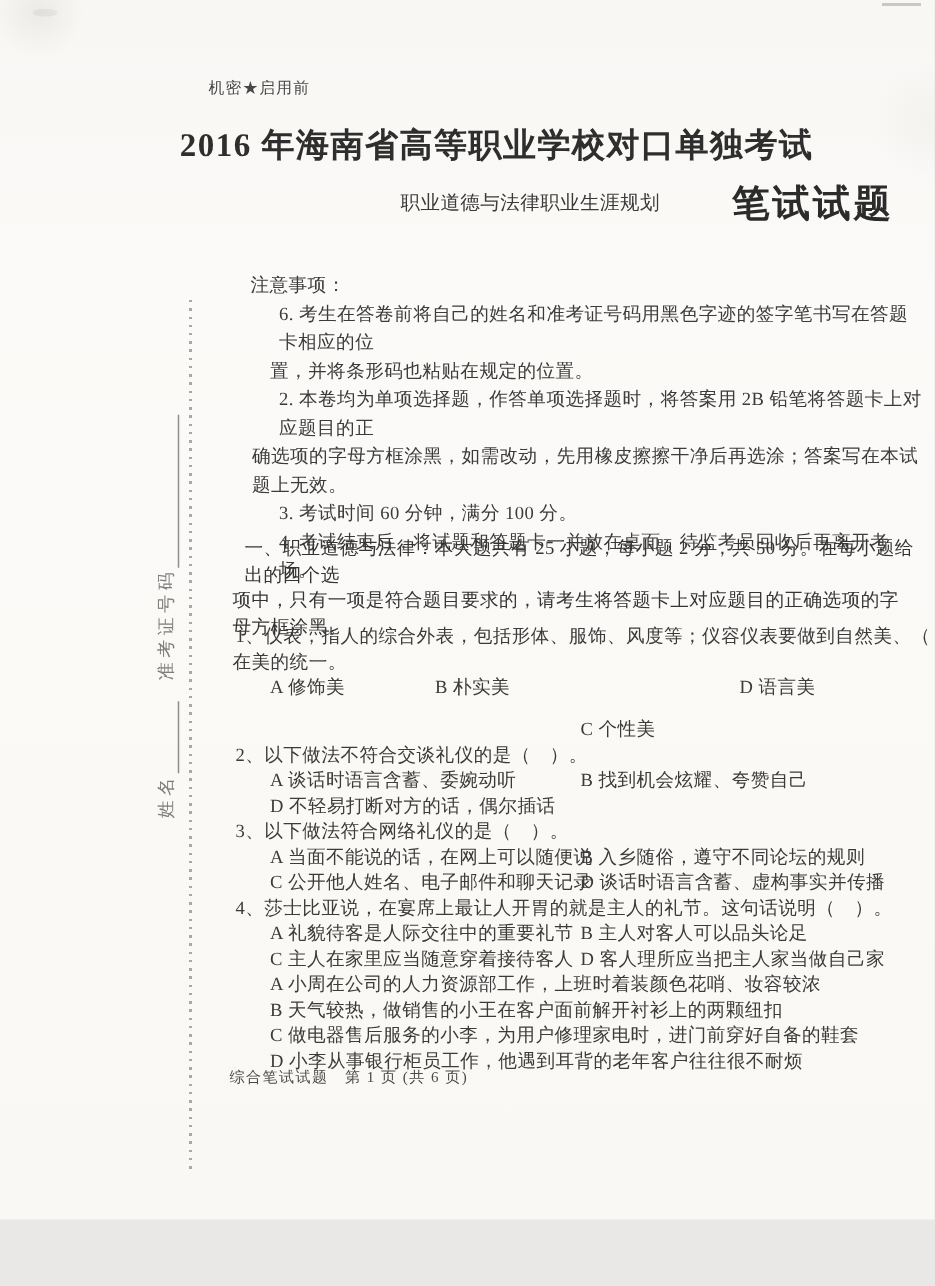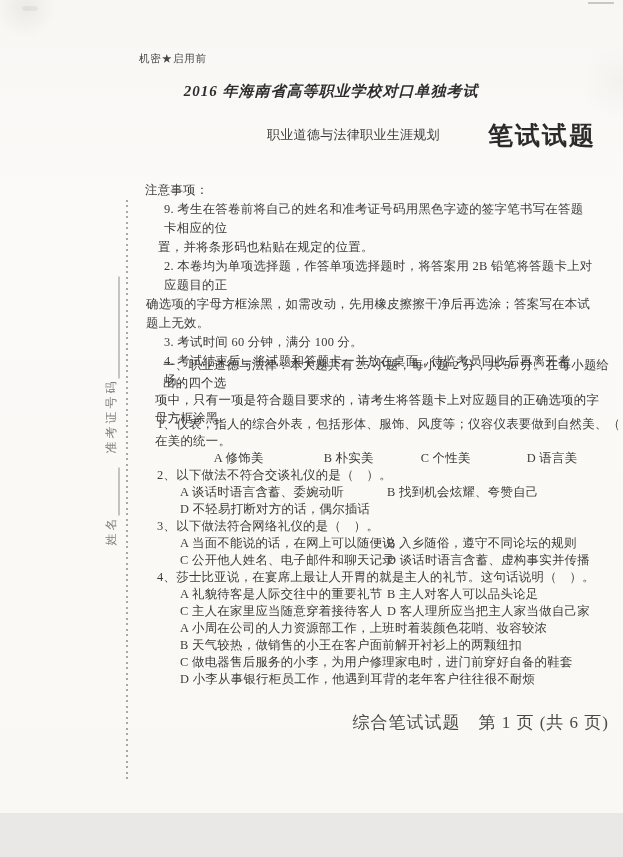--- a/index.html
+++ b/index.html
@@ -17,62 +17,62 @@
     color:#3c3c3c;
     letter-spacing:.3px;
     padding-left:16px;
   }
   .edge-dash{position:absolute;left:588px;top:2px;width:26px;height:2px;background:#c9c8c5;}
   .smudge{position:absolute;left:22px;top:6px;width:16px;height:5px;background:rgba(150,148,144,.12);border-radius:40%;}
 
   
   .confidential{position:absolute;left:139px;top:52px;font-size:10.5px;color:#474747;letter-spacing:.8px;}
   .exam-title{position:absolute;left:60px;top:82px;width:542px;text-align:center;
-    font-size:15px;font-weight:bold;color:#2e2e2e;letter-spacing:1px;font-style:italic;}
+    font-size:22px;font-weight:bold;color:#2e2e2e;letter-spacing:1px;}
   .subject-block{position:absolute;left:267px;top:119px;display:flex;align-items:center;}
   .subject-lines{display:flex;flex-direction:row;line-height:16.5px;font-size:13px;color:#3a3a3a;}
   .paper-type{margin-left:48px;font-size:25px;font-weight:bold;color:#2b2b2b;letter-spacing:2px;}
 
   
   .seal-line{position:absolute;left:126px;top:200px;width:2px;height:582px;
     background:repeating-linear-gradient(to bottom,#a9a8a4 0px,#a9a8a4 1.6px,transparent 1.6px,transparent 5.5px);}
   .seal-labels{position:absolute;left:-38px;top:388px;width:300px;height:15px;
     transform:rotate(-90deg);display:flex;align-items:flex-end;
     font-size:12px;color:#7e7d7a;letter-spacing:3px;white-space:nowrap;}
   .seal-blank{display:inline-block;border-bottom:1px solid #8f8e8a;height:11px;}
   .seal-blank.short{width:48px;margin-right:14px;}
   .seal-blank.long{width:102px;}
 
   
-  .notice{position:absolute;left:139px;top:181px;width:456px;font-size:12.4px;line-height:19px;color:#3b3b3b;}
+  .notice{position:absolute;left:161px;top:181px;width:456px;font-size:12.4px;line-height:19px;color:#3b3b3b;}
   .notice-heading{padding-left:6px;}
   .nl-item{padding-left:25px;}
   .nl-cont-a{padding-left:19px;}
   .nl-cont-b{padding-left:7px;}
 
   
   .section-heading{position:absolute;left:153px;top:357px;width:458px;font-size:12.4px;line-height:17.5px;color:#343434;}
   .sh-l1{padding-left:10px;}
   .sh-l2{padding-left:2px;}
 
   
   .questions{position:absolute;left:153px;top:416px;width:458px;font-size:12.4px;line-height:17px;color:#3b3b3b;}
   .q-line{white-space:nowrap;}
   .stem{padding-left:4px;}
   .stem-cont{padding-left:2px;}
   .opt-indent{padding-left:27px;}
-  .opt-row4{padding-left:27px;display:flex;justify-content:center;}
+  .opt-row4{padding-left:27px;display:flex;}
   .opt-row4 .c1{width:110px;}
   .opt-row4 .c2{width:97px;}
-  .opt-row4 .c3{width:106px;}
+  .opt-row4 .c3{width:106px;margin-top:28px;}
   .opt-grid{padding-left:27px;display:grid;grid-template-columns:207px auto;}
 
   
-  .page-footer{position:absolute;left:153px;top:711px;width:456px;text-align:right;
-    font-size:17px;color:#4a4a4a;letter-spacing:1px;}
+  .page-footer{position:absolute;left:153px;top:711px;width:456px;text-align:left;
+    font-size:10px;color:#4a4a4a;letter-spacing:1px;}
 </style>
 </head>
 <body>
 
 <div class="page">
 
   <div class="edge-dash"></div>
   <div class="smudge"></div>
 
   <div class="confidential">机密★启用前</div>
@@ -88,21 +88,21 @@
   <div class="seal-line"></div>
   <div class="seal-labels">
     <span>姓名</span>
     <span class="seal-blank short"></span>
     <span>准考证号码</span>
     <span class="seal-blank long"></span>
   </div>
 
   <div class="notice">
     <div class="notice-heading">注意事项：</div>
-    <div class="nl-item">9. 考生在答卷前将自己的姓名和准考证号码用黑色字迹的签字笔书写在答题卡相应的位</div>
+    <div class="nl-item">6. 考生在答卷前将自己的姓名和准考证号码用黑色字迹的签字笔书写在答题卡相应的位</div>
     <div class="nl-cont-a">置，并将条形码也粘贴在规定的位置。</div>
     <div class="nl-item">2. 本卷均为单项选择题，作答单项选择题时，将答案用 2B 铅笔将答题卡上对应题目的正</div>
     <div class="nl-cont-b">确选项的字母方框涂黑，如需改动，先用橡皮擦擦干净后再选涂；答案写在本试题上无效。</div>
     <div class="nl-item">3. 考试时间 60 分钟，满分 100 分。</div>
     <div class="nl-item">4. 考试结束后，将试题和答题卡一并放在桌面，待监考员回收后再离开考场。</div>
   </div>
 
   <div class="section-heading">
     <div class="sh-l1">一、职业道德与法律：本大题共有 25 小题，每小题 2 分，共 50 分。在每小题给出的四个选</div>
     <div class="sh-l2">项中，只有一项是符合题目要求的，请考生将答题卡上对应题目的正确选项的字母方框涂黑。</div>

